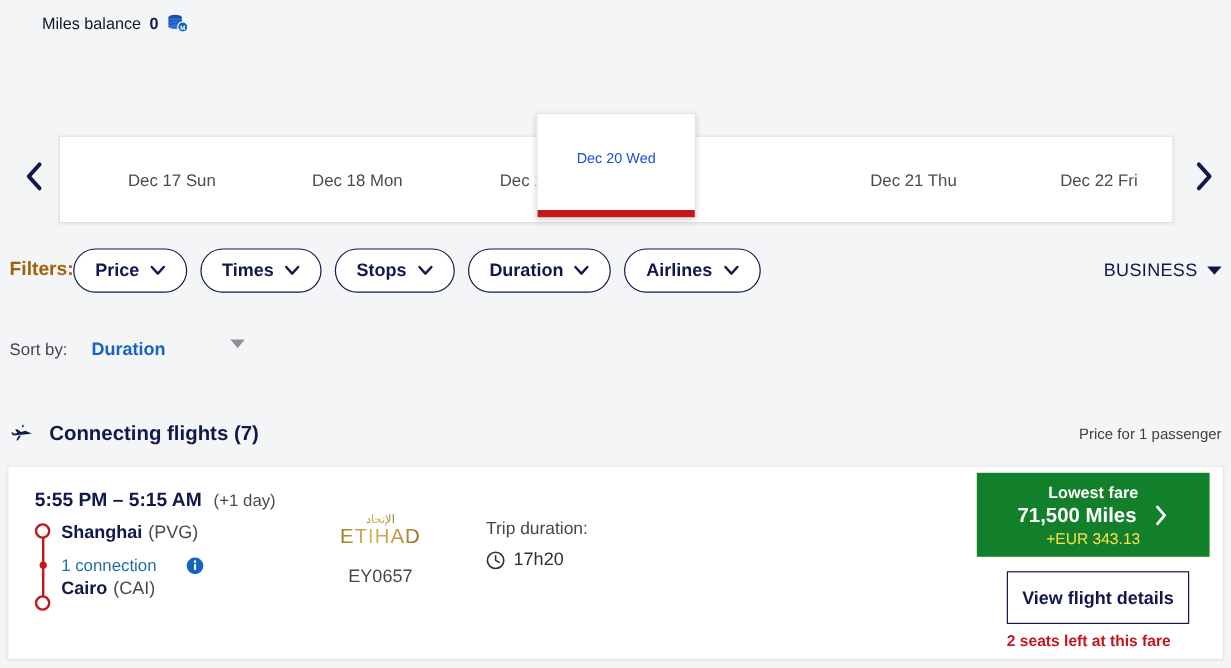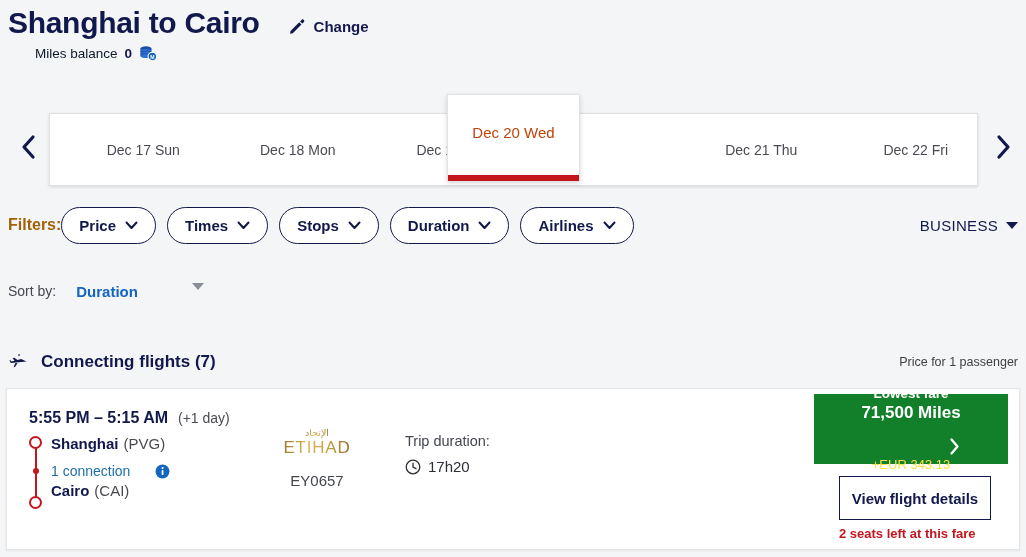--- a/index.html
+++ b/index.html
@@ -50,21 +50,21 @@
     font-size: 14px; color: #4a4a52; cursor: pointer; padding-left: 32px;
   }
   .date-cell.selected { visibility: hidden; }
 
   .date-selected {
     position: absolute; left: 447px; top: -14px; width: 133px; height: 87px;
     background: #ffffff; border: 1px solid #e3e3e3; border-bottom: none;
     box-shadow: 0 2px 5px rgba(0,0,0,0.16);
     display: flex; align-items: center; justify-content: center; cursor: pointer;
   }
-  .date-selected .lbl { font-size: 15px; color: #c2410c; margin-bottom: 12px; }
+  .date-selected .lbl { font-size: 12px; color: #1d4ed8; margin-bottom: 12px; }
   .date-selected .underline {
     position: absolute; left: 0; bottom: 0; width: 100%; height: 6px; background: #c4161c;
   }
 
   
   .filters-row { position: absolute; left: 8px; top: 206px; width: 1010px; height: 38px;
     display: flex; align-items: center; }
   .filters-label { font-size: 16px; font-weight: bold; color: #a16207; }
   .pill {
     display: flex; align-items: center; gap: 9px;
@@ -146,51 +146,41 @@
   .clock-icon { width: 16px; height: 16px; }
   .dur-value { font-size: 15px; color: #2c2f38; }
 
   
   .fare-box {
     position: absolute; left: 807px; top: 5px; width: 194px; height: 70px;
     background: #12802b; cursor: pointer;
     display: flex; flex-direction: column; align-items: center; justify-content: center;
   }
   .fare-top { font-size: 13.5px; font-weight: bold; color: #ffffff; }
-  .fare-mid-row { display: flex; align-items: flex-end; gap: 14px; margin-top: 2px; flex-direction: column; }
+  .fare-mid-row { display: flex; align-items: flex-start; gap: 14px; margin-top: 2px; }
   .fare-miles { font-size: 17px; font-weight: bold; color: #ffffff; }
   .fare-sub { font-size: 13px; color: #fde047; margin-top: 1px; }
 
   .details-btn {
     position: absolute; left: 832px; top: 87px; width: 152px; height: 44px;
     border: 1.5px solid #11184b; background: #ffffff; cursor: pointer;
     display: flex; align-items: center; justify-content: center;
   }
   .details-btn span { font-size: 15px; font-weight: bold; color: #11184b; }
   .seats-left {
     position: absolute; left: 832px; top: 137px; width: 160px;
     font-size: 13px; font-weight: bold; color: #c4161c;
   }
 </style>
 </head>
 <body>
 
 <div class="page">
 
   <div class="header">
-    <div class="route-row">
-      <div class="route-title">Shanghai to Cairo</div>
-      <div class="change-btn">
-        <svg class="pencil-icon" viewBox="0 0 20 20">
-          <path d="M3 15.2 L13.2 5 L15.8 7.6 L5.6 17.8 L2.4 18.4 Z" fill="#11184b"></path>
-          <path d="M14.2 4 L16.2 2 C16.8 1.4 17.6 1.4 18.2 2 L18.8 2.6 C19.4 3.2 19.4 4 18.8 4.6 L16.8 6.6 Z" fill="#11184b"></path>
-        </svg>
-        <span class="change-label">Change</span>
-      </div>
-    </div>
     <div class="miles-row">
       <span class="miles-label">Miles balance</span>
       <span class="miles-value">0</span>
       <svg class="coin-icon" viewBox="0 0 22 20">
         <ellipse cx="8" cy="4" rx="6.5" ry="2.4" fill="#1e4fa8"></ellipse>
         <rect x="1.5" y="4" width="13" height="3" fill="#1e4fa8"></rect>
         <ellipse cx="8" cy="7" rx="6.5" ry="2.4" fill="#2d6fd4"></ellipse>
         <rect x="1.5" y="7" width="13" height="3" fill="#1e4fa8"></rect>
         <ellipse cx="8" cy="10" rx="6.5" ry="2.4" fill="#2d6fd4"></ellipse>
         <rect x="1.5" y="10" width="13" height="3" fill="#1e4fa8"></rect>

